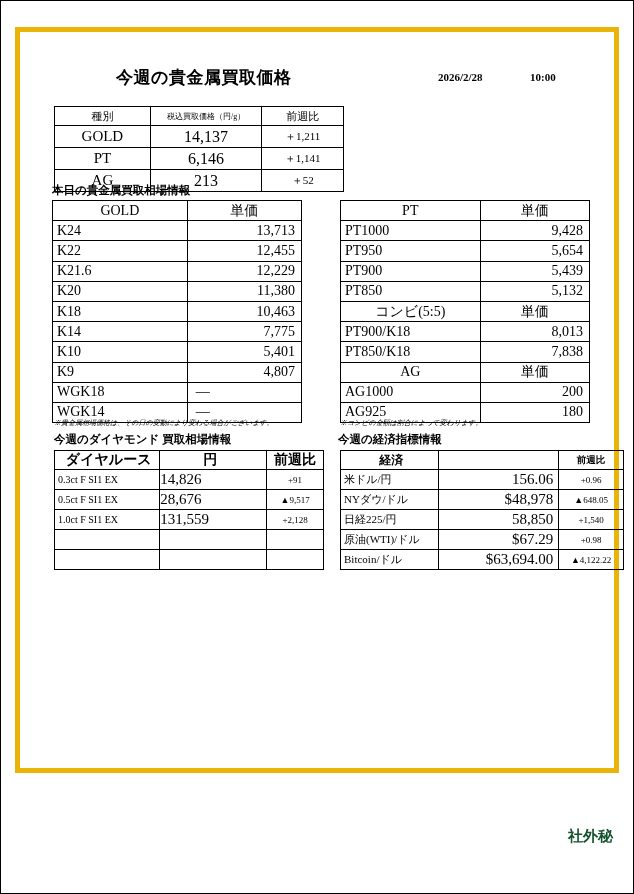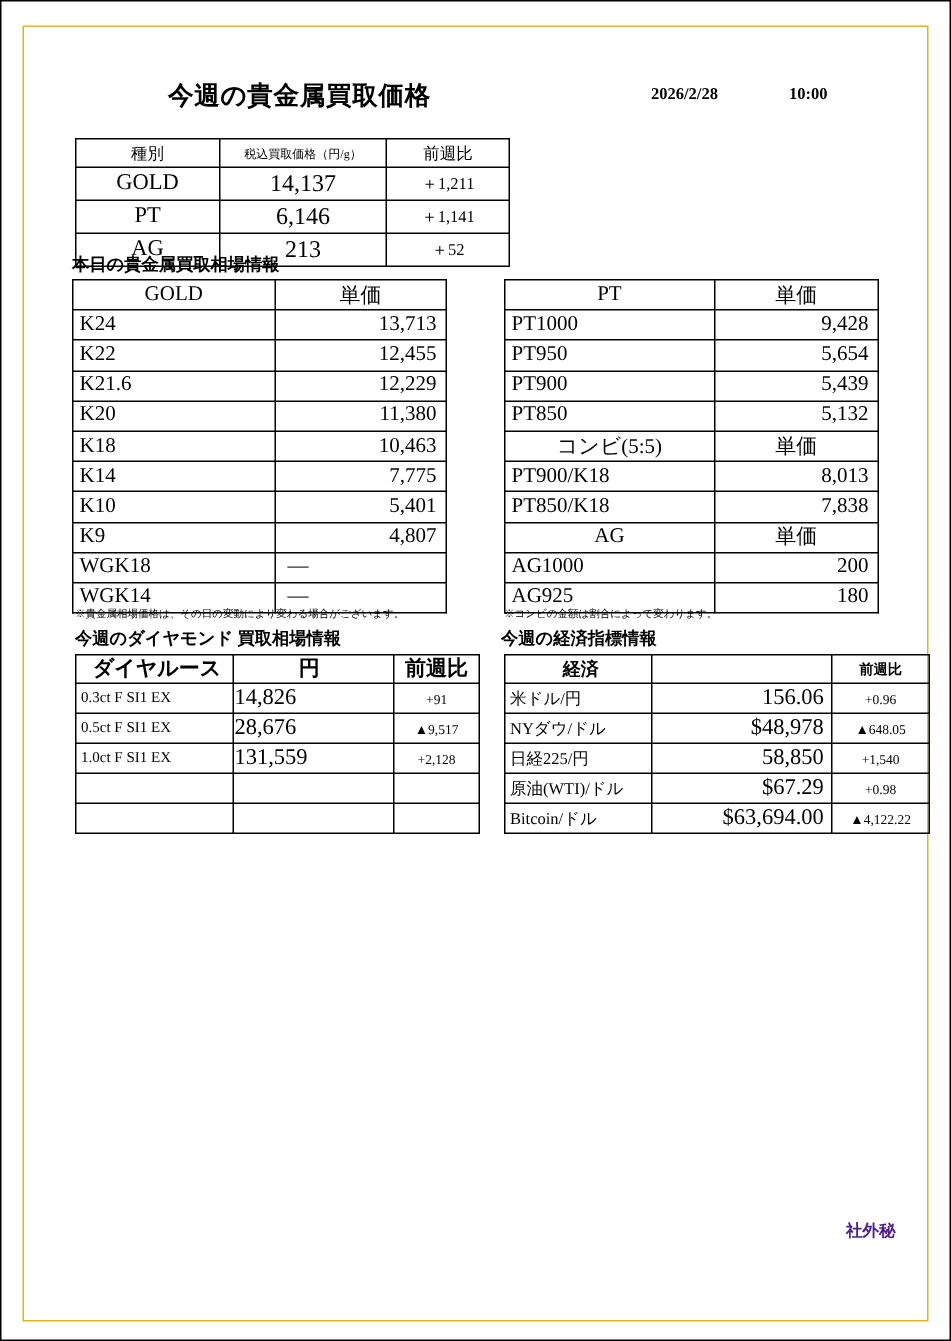--- a/index.html
+++ b/index.html
@@ -15,24 +15,24 @@
     width: 634px;
     height: 894px;
     background: #fff;
     border: 1px solid #000;
     box-sizing: border-box;
     overflow: hidden;
   }
   .sheet {
     position: absolute;
     left: 14px;
-    top: 16px;
+    top: 26px;
     width: 604px;
-    height: 864px;
-    border: 1px solid #eab308;
+    height: 746px;
+    border: 5px solid #eab308;
     background: #fff;
     box-sizing: border-box;
   }
   .inner {
     position: absolute;
     left: 18px;
     top: 34px;
     width: 568px;
   }
 
@@ -118,20 +118,21 @@
     white-space: nowrap;
   }
   .cap-market { left: 14px; top: 117px; }
   .cap-diamond { left: 16px; top: 366px; }
   .cap-econ { left: 300px; top: 366px; }
 
   .note {
     position: absolute;
     font-size: 7px;
     white-space: nowrap;
+    font-style: italic;
   }
   .note-left { left: 16px; top: 352px; }
   .note-right { left: 302px; top: 352px; }
 
   
   .gold-wrap { position: absolute; left: 14px; top: 134px; }
   .pt-wrap { position: absolute; left: 302px; top: 134px; }
   .metal {
     width: 250px;
   }
@@ -189,22 +190,22 @@
   .econ .c2 { width: 118px; text-align: right; padding-right: 5px; font-size: 15px;}
   .econ .c3 { width: 66px; text-align: center; font-size: 9px; }
   .econ .hdr td { text-align: center; font-size: 12px; font-weight: bold; height: 18px;}
   .econ .hdr .c3 { font-size: 9.5px; }
 
   
   .stamp {
     position: absolute;
     left: 548px;
     top: 795px;
-    color: #4c1d95;
-    font-size: 11px;
+    color: #14532d;
+    font-size: 15px;
     font-weight: bold;
     white-space: nowrap;
   }
 </style>
 </head>
 <body>
 
 <div class="page">
   <div class="sheet">
     <div class="inner">

